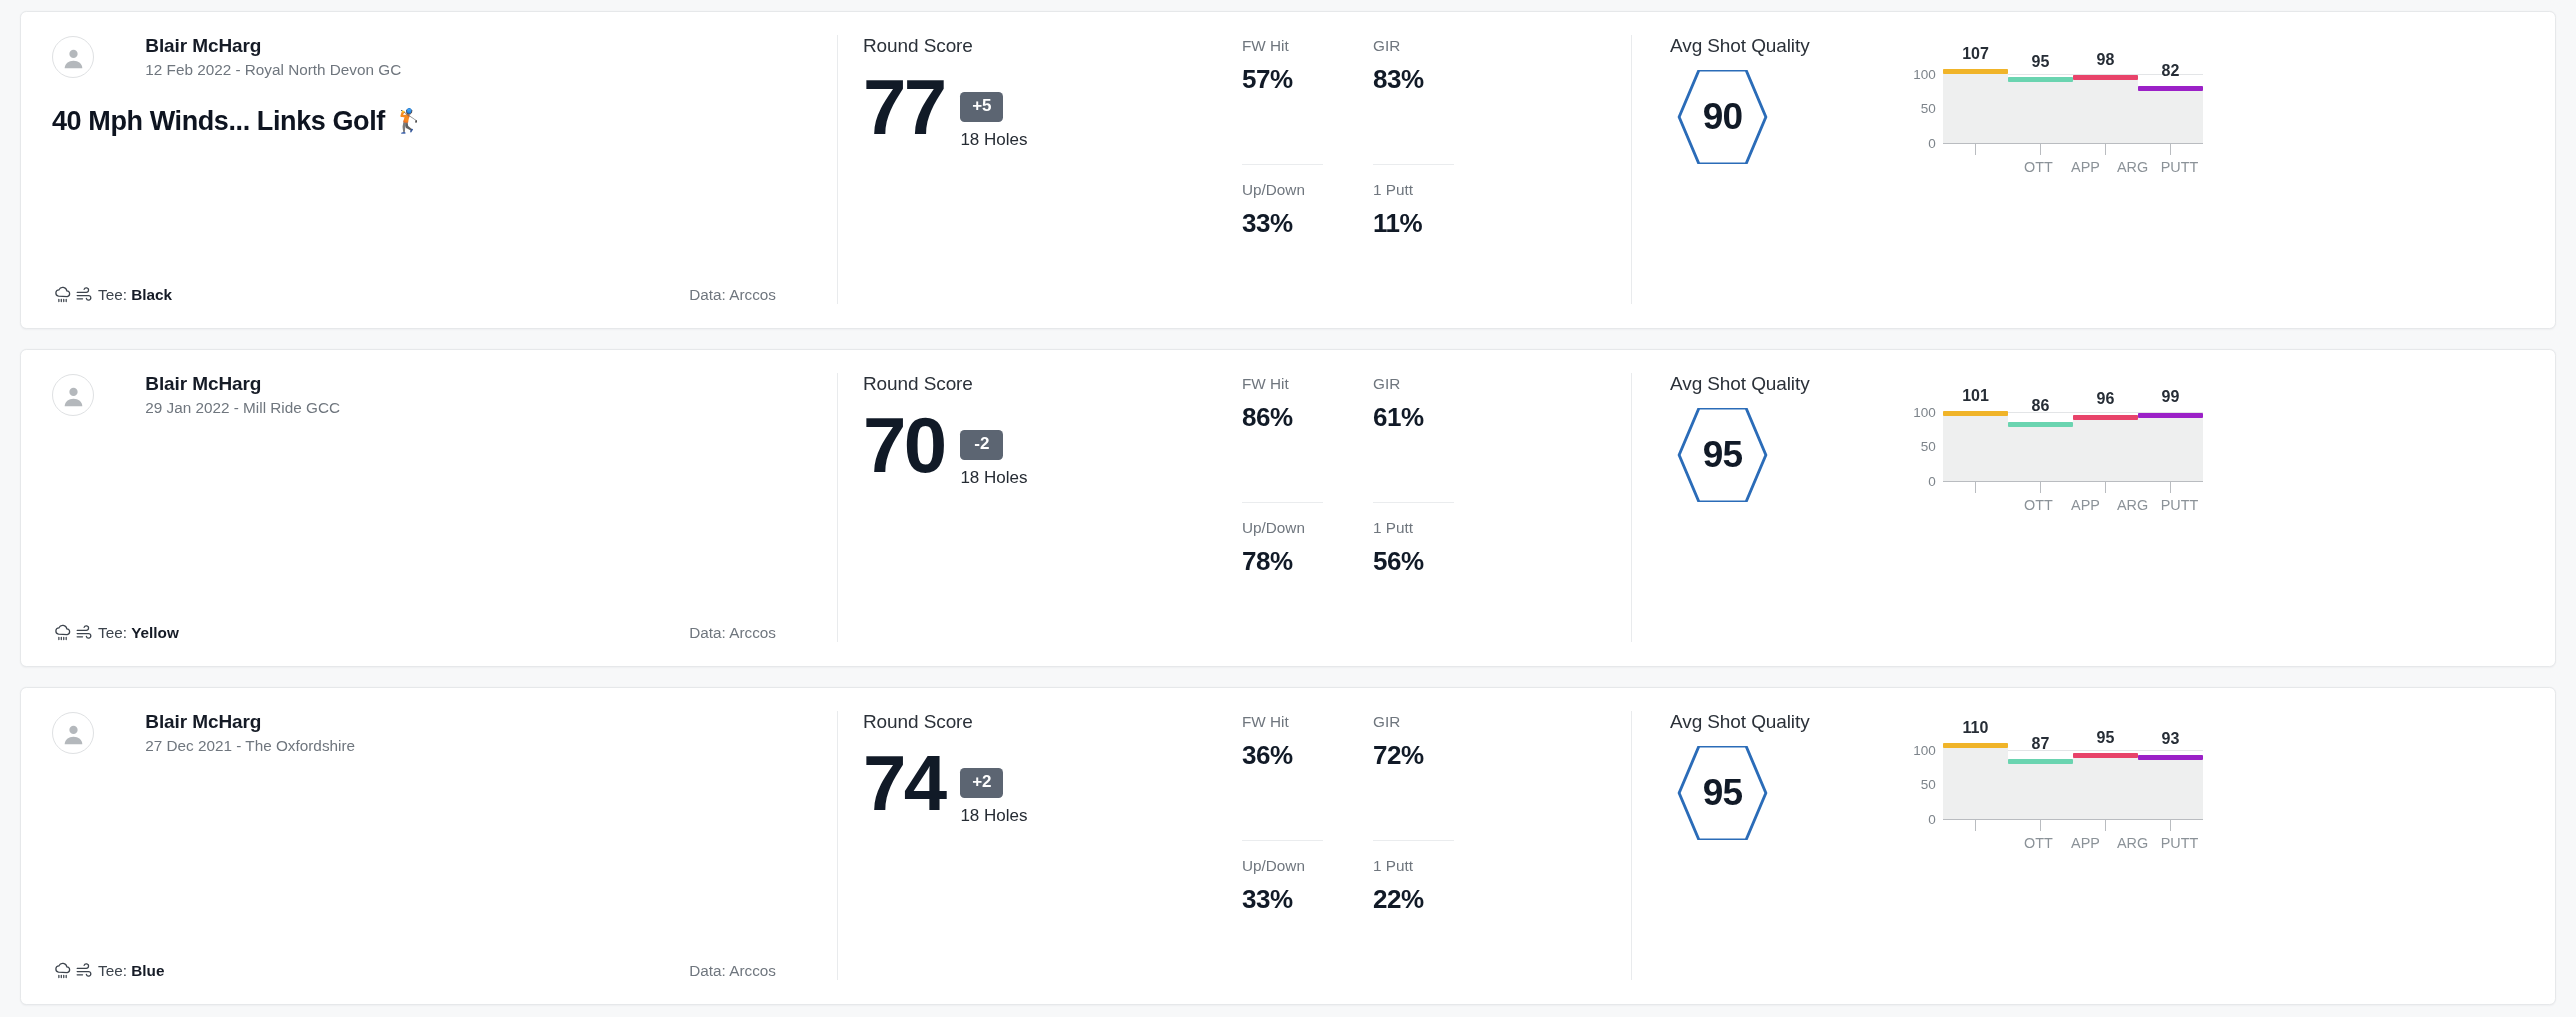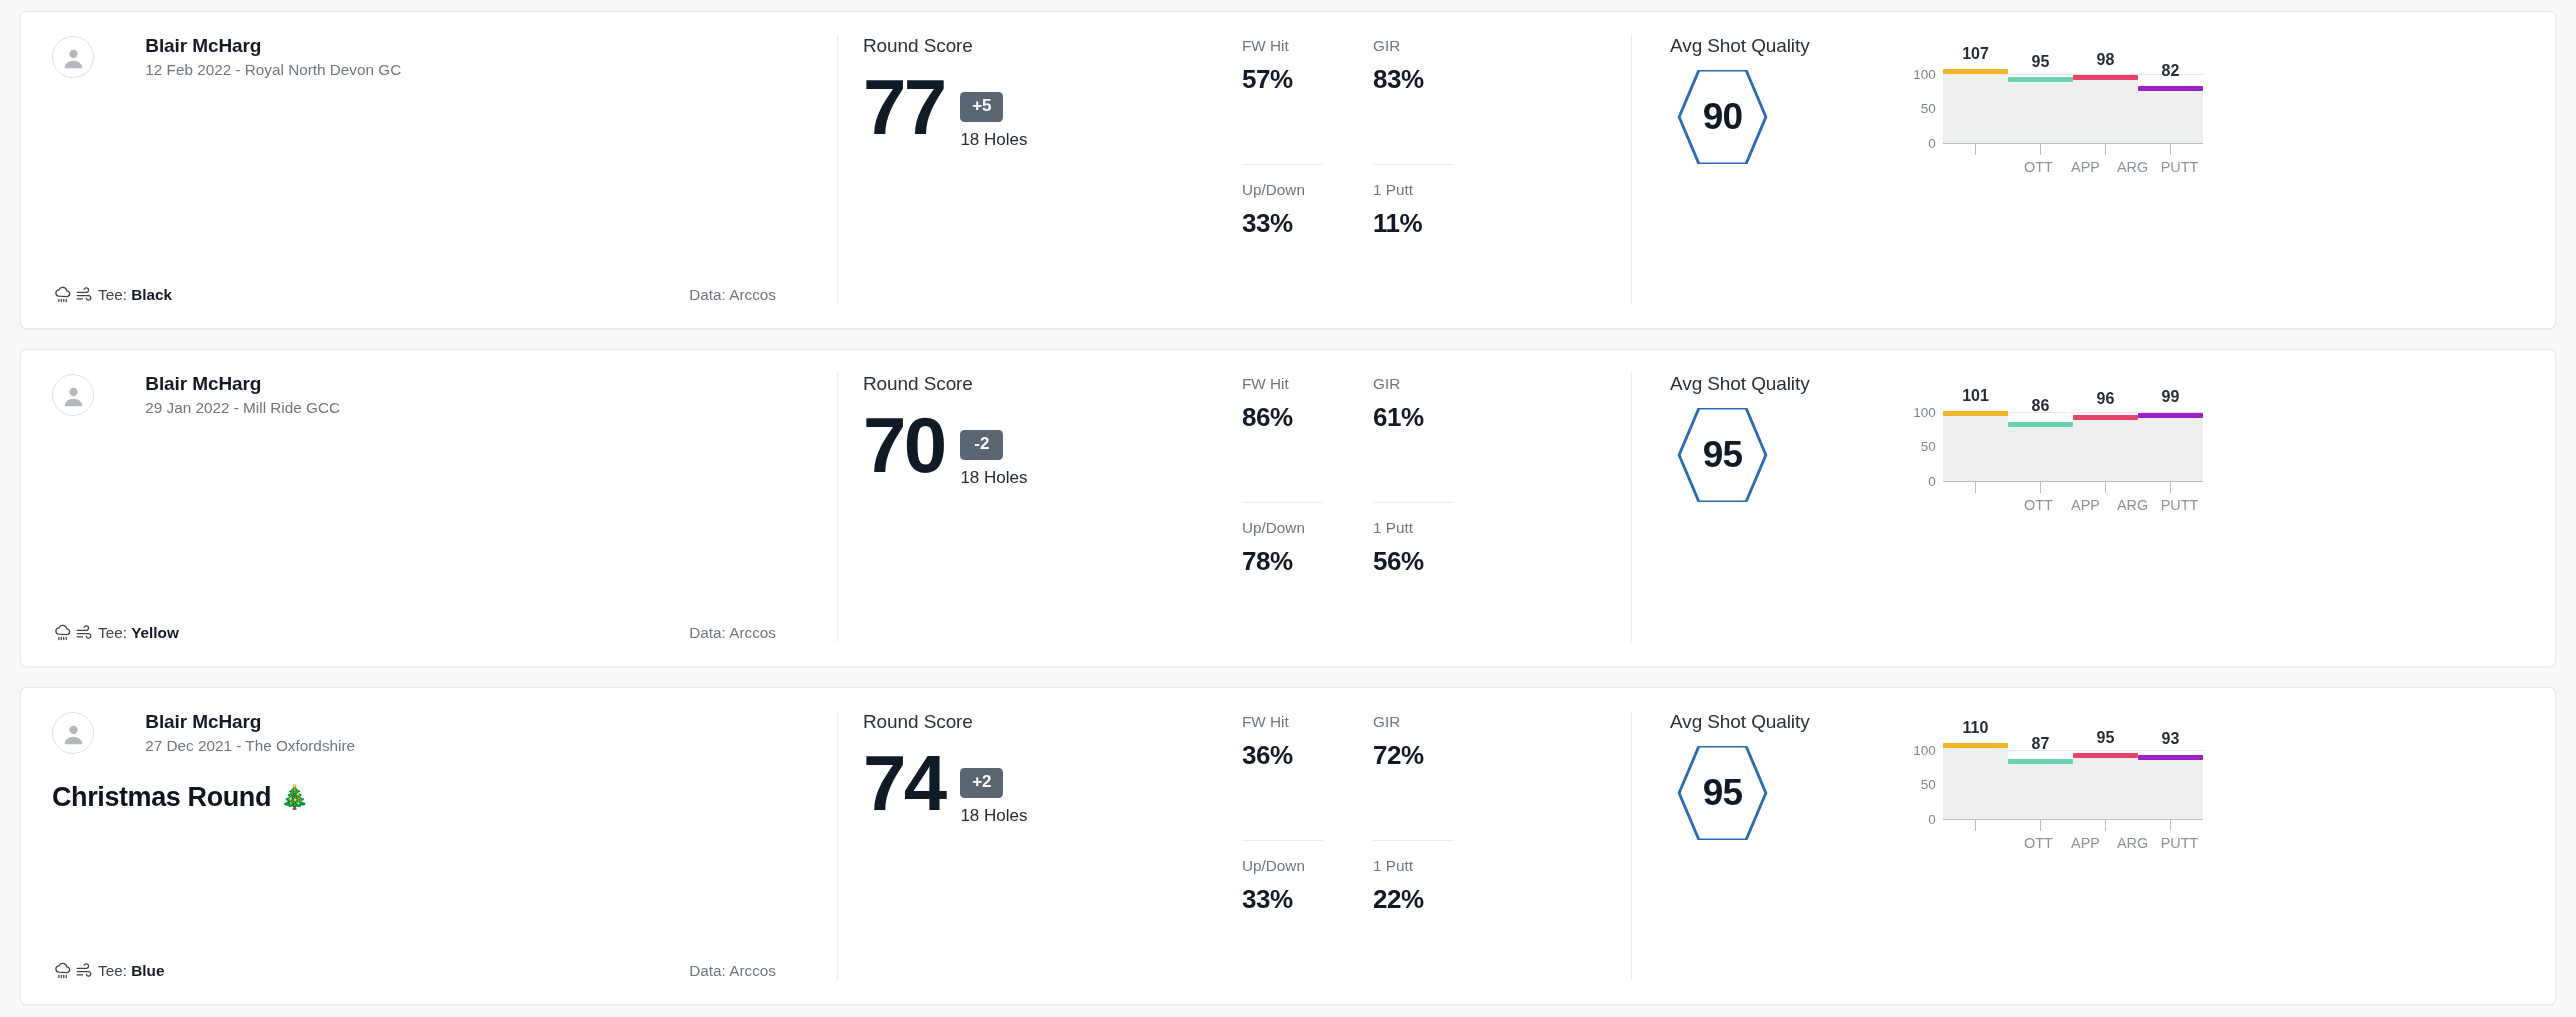--- a/index.html
+++ b/index.html
@@ -307,20 +307,24 @@
           <div class="avatar">
             <svg width="27" height="27" viewBox="0 0 30 30">
               <circle cx="15" cy="11" r="4.6" fill="#b4b8bc"></circle>
               <path d="M5.2 27c0-5.1 4.4-8.4 9.8-8.4s9.8 3.3 9.8 8.4z" fill="#b4b8bc"></path>
             </svg>
           </div>
           <div class="user-text">
             <div class="user-name">Blair McHarg</div>
             <div class="user-sub">12 Feb 2022 - Royal North Devon GC</div>
           </div>
+        </div>
+        <div class="round-title">
+          <span>40 Mph Winds... Links Golf</span>
+          <span class="title-emoji">🏌️</span>
         </div>
         <div class="left-footer">
           <div class="footer-left">
             <span>
               <svg class="wx-icon" width="21.7" height="21.7" viewBox="0 0 24 24" fill="none" stroke="#3d444d" stroke-width="1.4" stroke-linecap="round">
                 <path d="M7.2 13.4a3.5 3.5 0 0 1 .5-6.95 4.6 4.6 0 0 1 8.75 1.1 3.2 3.2 0 0 1 .4 6.35z"></path>
                 <path d="M7.6 17v2.4M10.3 17v2.4M13 17v2.4M15.7 17v2.4"></path>
               </svg>
             </span>
             <span>
@@ -578,24 +582,20 @@
             <svg width="27" height="27" viewBox="0 0 30 30">
               <circle cx="15" cy="11" r="4.6" fill="#b4b8bc"></circle>
               <path d="M5.2 27c0-5.1 4.4-8.4 9.8-8.4s9.8 3.3 9.8 8.4z" fill="#b4b8bc"></path>
             </svg>
           </div>
           <div class="user-text">
             <div class="user-name">Blair McHarg</div>
             <div class="user-sub">27 Dec 2021 - The Oxfordshire</div>
           </div>
         </div>
-        <div class="round-title">
-          <span>Christmas Round</span>
-          <span class="title-emoji">🎄</span>
-        </div>
         <div class="left-footer">
           <div class="footer-left">
             <span>
               <svg class="wx-icon" width="21.7" height="21.7" viewBox="0 0 24 24" fill="none" stroke="#3d444d" stroke-width="1.4" stroke-linecap="round">
                 <path d="M7.2 13.4a3.5 3.5 0 0 1 .5-6.95 4.6 4.6 0 0 1 8.75 1.1 3.2 3.2 0 0 1 .4 6.35z"></path>
                 <path d="M7.6 17v2.4M10.3 17v2.4M13 17v2.4M15.7 17v2.4"></path>
               </svg>
             </span>
             <span>
               <svg class="wx-icon" width="21.7" height="21.7" viewBox="0 0 24 24" fill="none" stroke="#3d444d" stroke-width="1.4" stroke-linecap="round">

